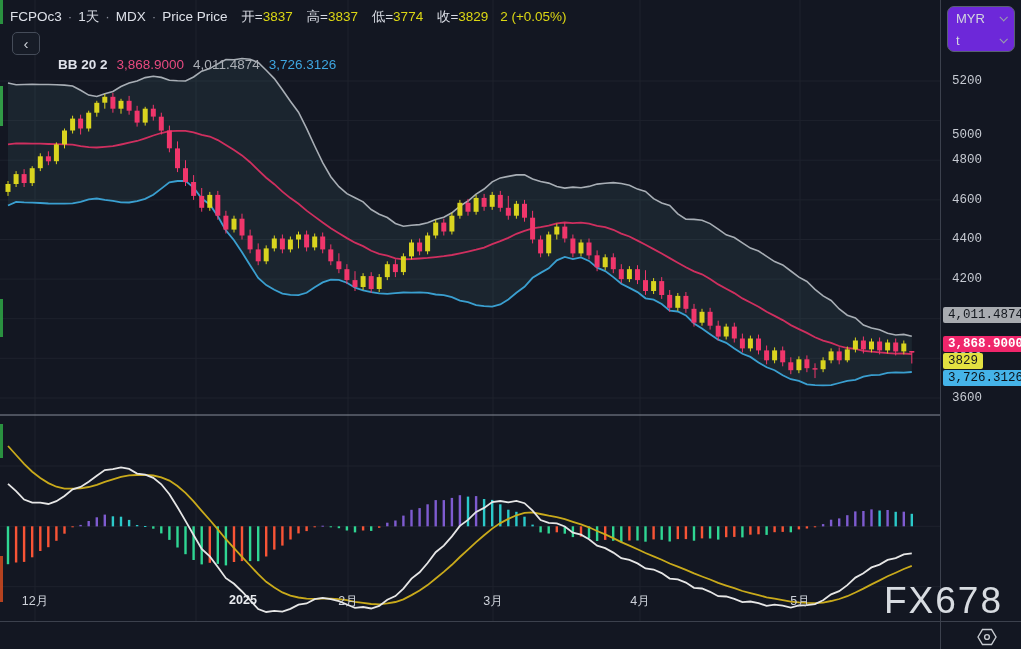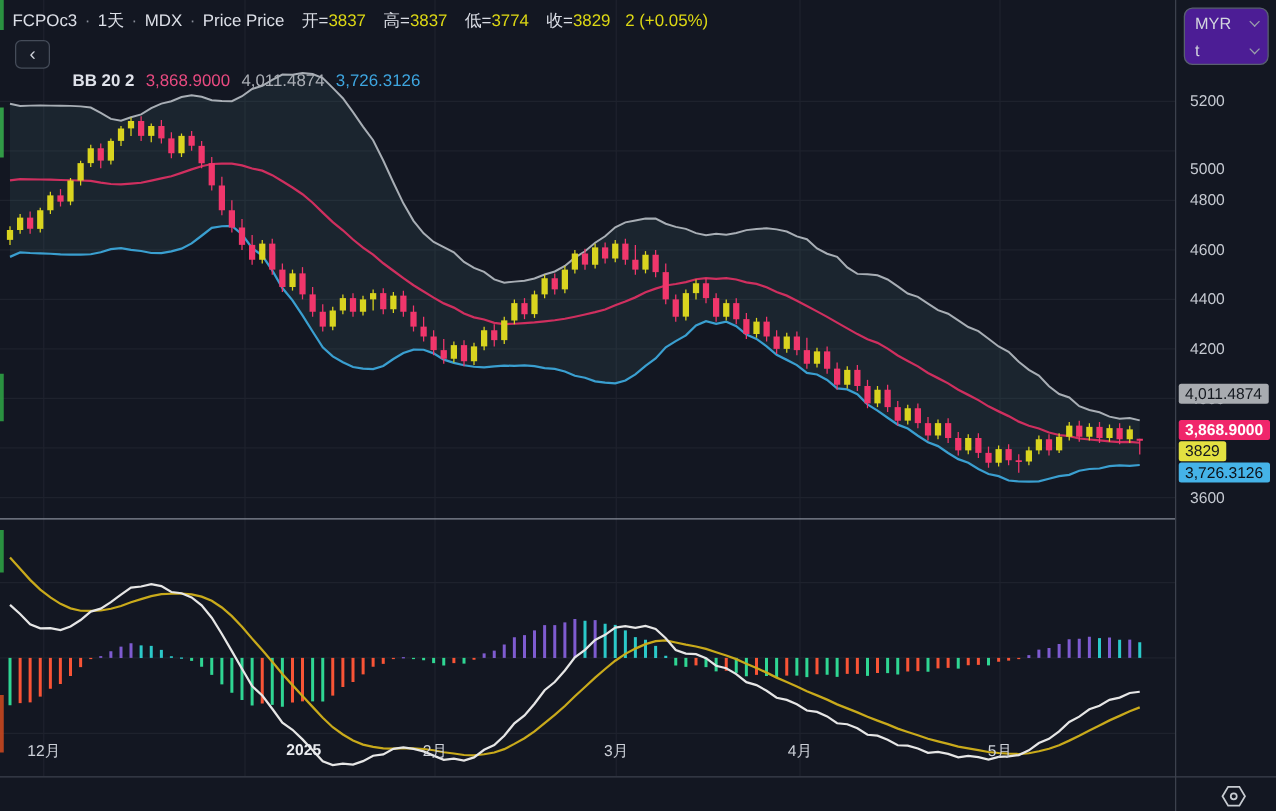--- a/index.html
+++ b/index.html
@@ -27,28 +27,28 @@
   .lv { margin-left:9px; }
   #bb-legend .v-basis { color:#e84a80; }
   #bb-legend .v-upper { color:#a9adb4; }
   #bb-legend .v-lower { color:#3ea6e0; }
   #macd-legend .v-hist { color:#2fd0d0; }
   #macd-legend .v-macd { color:#e9e9e9; }
   #macd-legend .v-signal { color:#e0b616; }
 
   
   #axis-vline { position:absolute; left:940px; top:0; width:1px; height:649px; background:#3c414d; z-index:5; }
-  #price-axis { position:absolute; left:941px; top:0; width:80px; height:621px; z-index:5; }
+  #price-axis { position:absolute; left:941px; top:0; width:80px; height:621px; z-index:5;font-family:Liberation Mono, monospace; }
   #macd-axis-layer { position:absolute; left:941px; top:0; width:80px; height:621px; z-index:5; }
   .tick { position:absolute; left:11px; font-size:12.5px; color:#c6cad2; }
   .badge { position:absolute; left:2px; padding:1px 5px; font-size:12.5px; border-radius:2px; white-space:nowrap; z-index:6; }
 
   
   #axis-dropdown { position:absolute; left:947px; top:6px; width:68px; z-index:7;
-    border:1px solid #596070; border-radius:7px; background:#4c1d95; color:#d3d6de; font-size:13px; }
+    border:1px solid #596070; border-radius:7px; background:#6d28d9; color:#d3d6de; font-size:13px; }
   .dd-row { display:flex; align-items:center; justify-content:space-between; height:22px; padding:0 8px; cursor:pointer; }
   .caret { width:6px; height:6px; border-right:1.5px solid #9aa0ab; border-bottom:1.5px solid #9aa0ab;
     transform:rotate(45deg) translateY(-1px); }
 
   
   #time-hline { position:absolute; left:0; top:621px; width:1021px; height:1px; background:#3c414d; z-index:5; }
   #time-axis { position:absolute; left:0; top:586px; width:941px; height:27px; z-index:4; }
   .month { position:absolute; top:7px; font-size:12.5px; color:#cdd1d9; transform:translateX(-50%); white-space:nowrap; }
   .month.bold { font-weight:700; color:#e9ebef; }
 
@@ -503,13 +503,14 @@
       <span class="month" style="left: 493px;">3月</span>
       <span class="month" style="left: 640px;">4月</span>
       <span class="month" style="left: 800px;">5月</span>
     </div>
 
   <svg id="settings-icon" width="26" height="22">
     <polygon points="4,11 8.5,3.5 17.5,3.5 22,11 17.5,18.5 8.5,18.5" fill="none" stroke="#c7cbd1" stroke-width="1.4"></polygon>
     <circle cx="13" cy="11" r="2.4" fill="none" stroke="#c7cbd1" stroke-width="1.4"></circle>
   </svg>
 
+  <div id="watermark">FX678</div>
 </div>
 
 </body></html>

